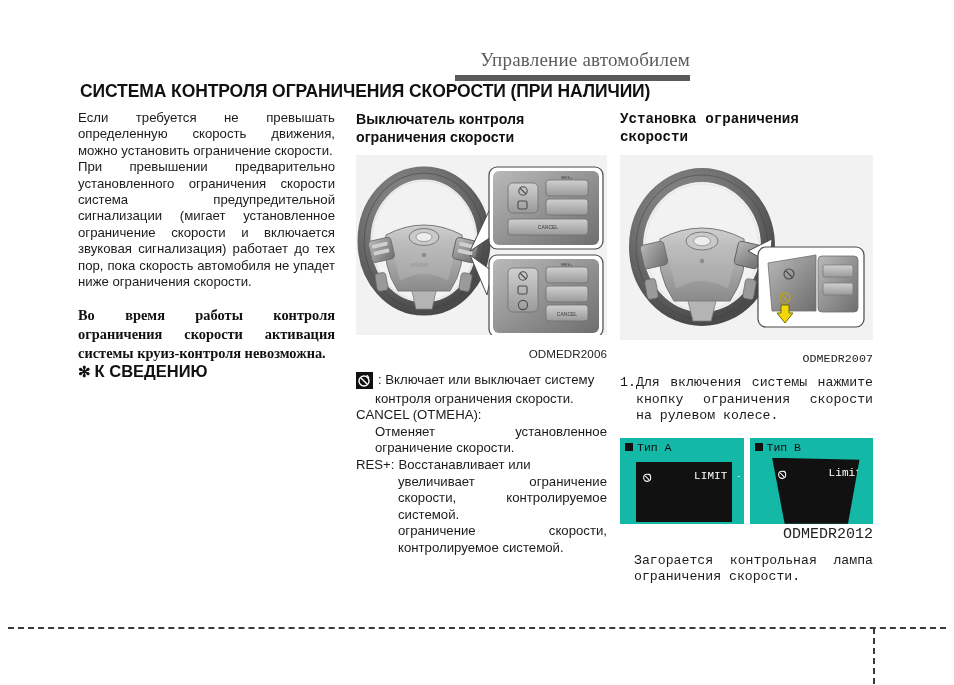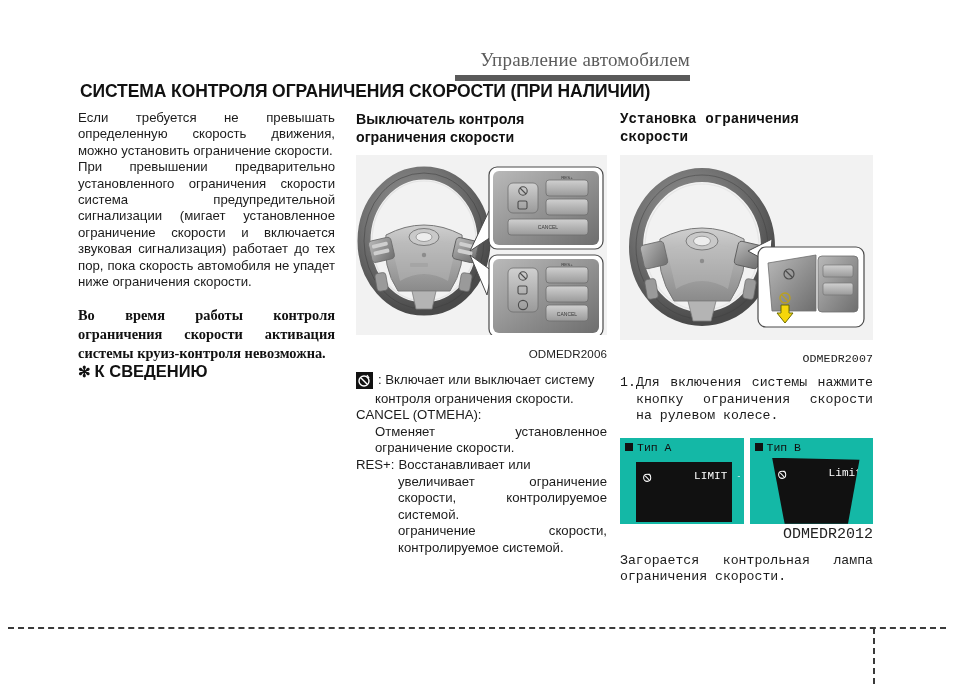--- a/index.html
+++ b/index.html
@@ -230,21 +230,21 @@
   #readout-b { left: 13px; top: 9px; }
 
   #fig-cluster-caption {
     font-size: 15px;
     color: #222;
     text-align: right;
     margin-top: 2px;
   }
 
   
-  #lamp-note { margin-top: 10px; }
+  #lamp-note { margin-top: 10px; margin-left: 14px; }
 
   
   #crop-h {
     position: absolute;
     left: 8px; top: 627px;
     width: 938px;
     border-top: 2px dashed #3a3a3a;
   }
   #crop-v {
     position: absolute;

